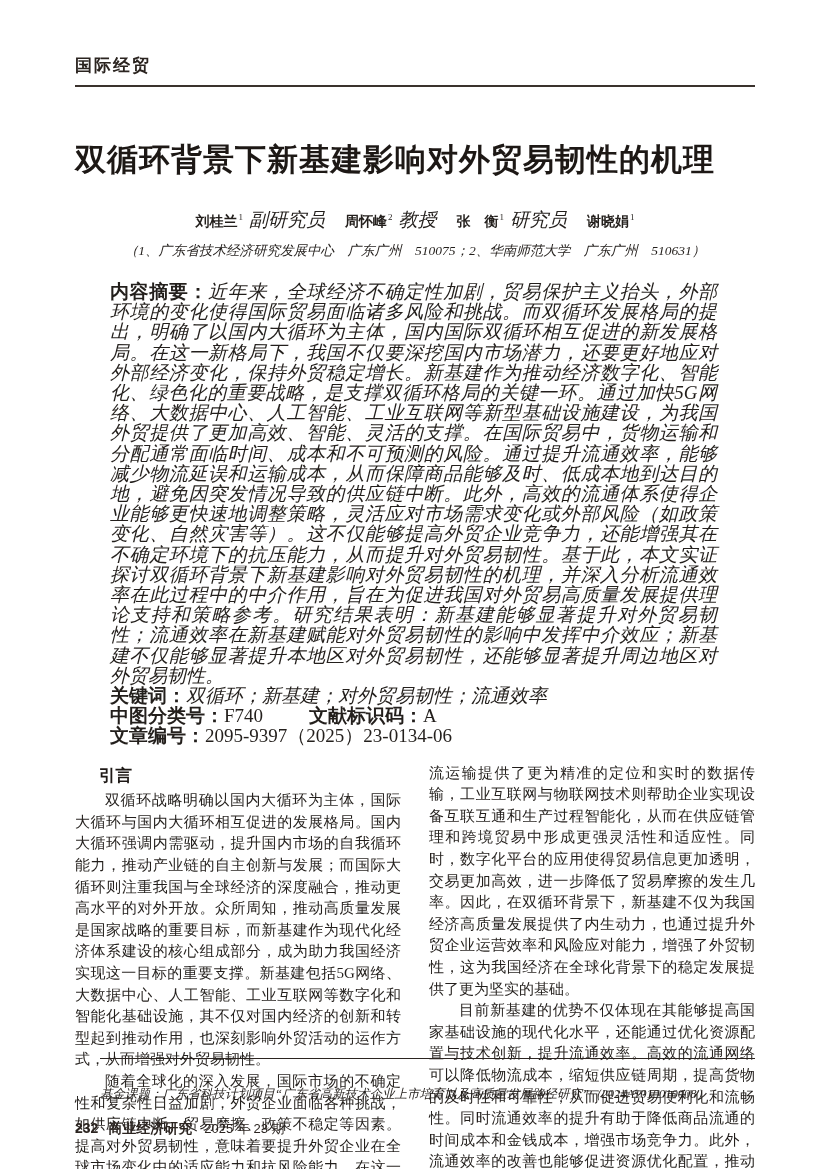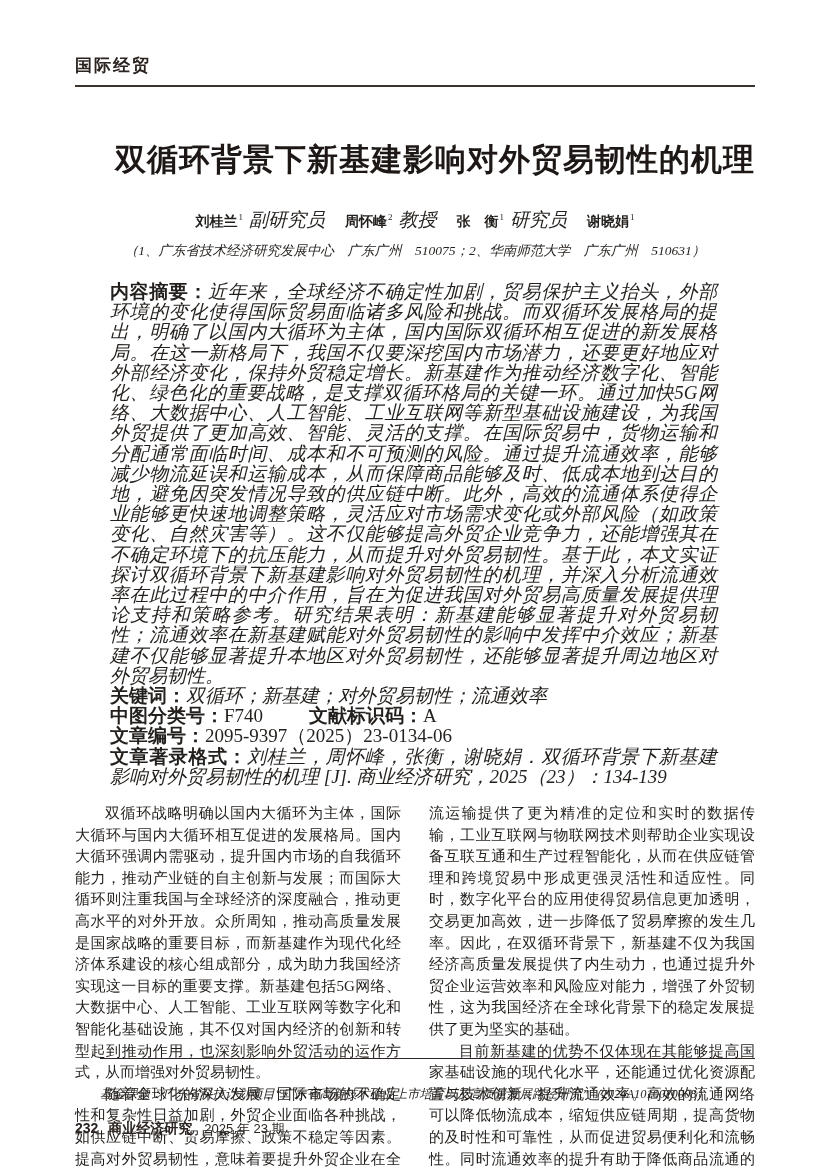--- a/index.html
+++ b/index.html
@@ -10,21 +10,21 @@
   }
   .content{position:absolute;left:75px;top:0;width:680px;}
   
   .section-label{
     margin-top:54px;font-family:"Liberation Sans","DejaVu Sans",sans-serif;
     font-weight:bold;font-size:17px;letter-spacing:2px;color:#2b2420;
   }
   .header-rule{border:none;border-top:2px solid #3a322d;margin:8px 0 0 0;}
   
   .paper-title{
-    margin-top:52px;text-align:right;
+    margin-top:52px;text-align:left;
     font-family:"Liberation Sans","DejaVu Sans",sans-serif;
     font-weight:bold;font-size:31px;letter-spacing:1px;color:#1d1815;
   }
   .authors-line{margin-top:26px;text-align:center;font-size:14px;}
   .author{margin:0 10px;white-space:nowrap;}
   .a-name{font-family:"Liberation Sans","DejaVu Sans",sans-serif;font-weight:bold;}
   .author sup{font-size:9px;margin-left:1px;}
   .a-role{font-size:19px;margin-left:6px;font-style:italic;}
   .affiliation{margin-top:9px;text-align:center;font-size:13.5px;font-style:italic;}
   
@@ -74,25 +74,25 @@
 
     <div class="affiliation">（1、广东省技术经济研究发展中心　广东广州　510075；2、华南师范大学　广东广州　510631）</div>
 
     <div class="abstract-block">
       <p style="margin:0;"><span class="lbl">内容摘要：</span><span class="kai">近年来，全球经济不确定性加剧，贸易保护主义抬头，外部环境的变化使得国际贸易面临诸多风险和挑战。而双循环发展格局的提出，明确了以国内大循环为主体，国内国际双循环相互促进的新发展格局。在这一新格局下，我国不仅要深挖国内市场潜力，还要更好地应对外部经济变化，保持外贸稳定增长。新基建作为推动经济数字化、智能化、绿色化的重要战略，是支撑双循环格局的关键一环。通过加快5G网络、大数据中心、人工智能、工业互联网等新型基础设施建设，为我国外贸提供了更加高效、智能、灵活的支撑。在国际贸易中，货物运输和分配通常面临时间、成本和不可预测的风险。通过提升流通效率，能够减少物流延误和运输成本，从而保障商品能够及时、低成本地到达目的地，避免因突发情况导致的供应链中断。此外，高效的流通体系使得企业能够更快速地调整策略，灵活应对市场需求变化或外部风险（如政策变化、自然灾害等）。这不仅能够提高外贸企业竞争力，还能增强其在不确定环境下的抗压能力，从而提升对外贸易韧性。基于此，本文实证探讨双循环背景下新基建影响对外贸易韧性的机理，并深入分析流通效率在此过程中的中介作用，旨在为促进我国对外贸易高质量发展提供理论支持和策略参考。研究结果表明：新基建能够显著提升对外贸易韧性；流通效率在新基建赋能对外贸易韧性的影响中发挥中介效应；新基建不仅能够显著提升本地区对外贸易韧性，还能够显著提升周边地区对外贸易韧性。</span></p>
 
       <p style="margin:0;" class="meta-line"><span class="lbl">关键词：</span><span class="kai">双循环；新基建；对外贸易韧性；流通效率</span></p>
 
       <p style="margin:0;" class="meta-line"><span class="meta-pair"><span class="lbl">中图分类号：</span><span>F740</span></span><span class="meta-pair"><span class="lbl">文献标识码：</span><span>A</span></span><span class="meta-pair"><span class="lbl">文章编号：</span><span>2095-9397（2025）23-0134-06</span></span></p>
 
-      <p style="margin:0;" class="meta-line"><span class="lbl">文章著录格式：</span><span class="kai">刘桂兰，周怀峰，张衡，谢晓娟．双循环背景下新基建影响对外贸易韧性的机理 [J]. 商业经济研究，2025（23）：134-139</span></p>
     </div>
 
     <div class="columns">
       <div class="col" id="left-col">
+        <div class="intro-heading">引言</div>
       <p class="body-p">双循环战略明确以国内大循环为主体，国际大循环与国内大循环相互促进的发展格局。国内大循环强调内需驱动，提升国内市场的自我循环能力，推动产业链的自主创新与发展；而国际大循环则注重我国与全球经济的深度融合，推动更高水平的对外开放。众所周知，推动高质量发展是国家战略的重要目标，而新基建作为现代化经济体系建设的核心组成部分，成为助力我国经济实现这一目标的重要支撑。新基建包括5G网络、大数据中心、人工智能、工业互联网等数字化和智能化基础设施，其不仅对国内经济的创新和转型起到推动作用，也深刻影响外贸活动的运作方式，从而增强对外贸易韧性。</p>
           <p class="body-p">随着全球化的深入发展，国际市场的不确定性和复杂性日益加剧，外贸企业面临各种挑战，如供应链中断、贸易摩擦、政策不稳定等因素。提高对外贸易韧性，意味着要提升外贸企业在全球市场变化中的适应能力和抗风险能力。在这一过程中，新基建所带来的数字化变革为外贸企业提供了重要支持。通过基础设施升级，企业不仅能够提升生产效率和物流效率，还能够借助数据分析与智能化技术，更好应对市场的不确定性与外部风险。新基建的核心作用在于通过数字技术打破时间和空间的限制，提升供应链、物流、跨境电商等领域的效率。比如，5G技术为物</p>
         </div>
       <div class="col" id="right-col">
           <p class="body-p no-indent">流运输提供了更为精准的定位和实时的数据传输，工业互联网与物联网技术则帮助企业实现设备互联互通和生产过程智能化，从而在供应链管理和跨境贸易中形成更强灵活性和适应性。同时，数字化平台的应用使得贸易信息更加透明，交易更加高效，进一步降低了贸易摩擦的发生几率。因此，在双循环背景下，新基建不仅为我国经济高质量发展提供了内生动力，也通过提升外贸企业运营效率和风险应对能力，增强了外贸韧性，这为我国经济在全球化背景下的稳定发展提供了更为坚实的基础。</p>
           <p class="body-p">目前新基建的优势不仅体现在其能够提高国家基础设施的现代化水平，还能通过优化资源配置与技术创新，提升流通效率。高效的流通网络可以降低物流成本，缩短供应链周期，提高货物的及时性和可靠性，从而促进贸易便利化和流畅性。同时流通效率的提升有助于降低商品流通的时间成本和金钱成本，增强市场竞争力。此外，流通效率的改善也能够促进资源优化配置，推动产业结构升级和转型，提升整体经济效率和竞争力。在全球化背景下，流通效率的高低直接影响一个国家或地区的贸易竞争力和地位。流通效率的提升能够缩短货物流动时间，优化供应链管理，从而帮助企业在面对外部冲击时保持更高灵活性和适应能力。基于此，本文基于我国 2013-2023年 30 个省份的面板数据，实证分析双循环背景下新基建</p>
         </div>
     </div>
 
   </div>

